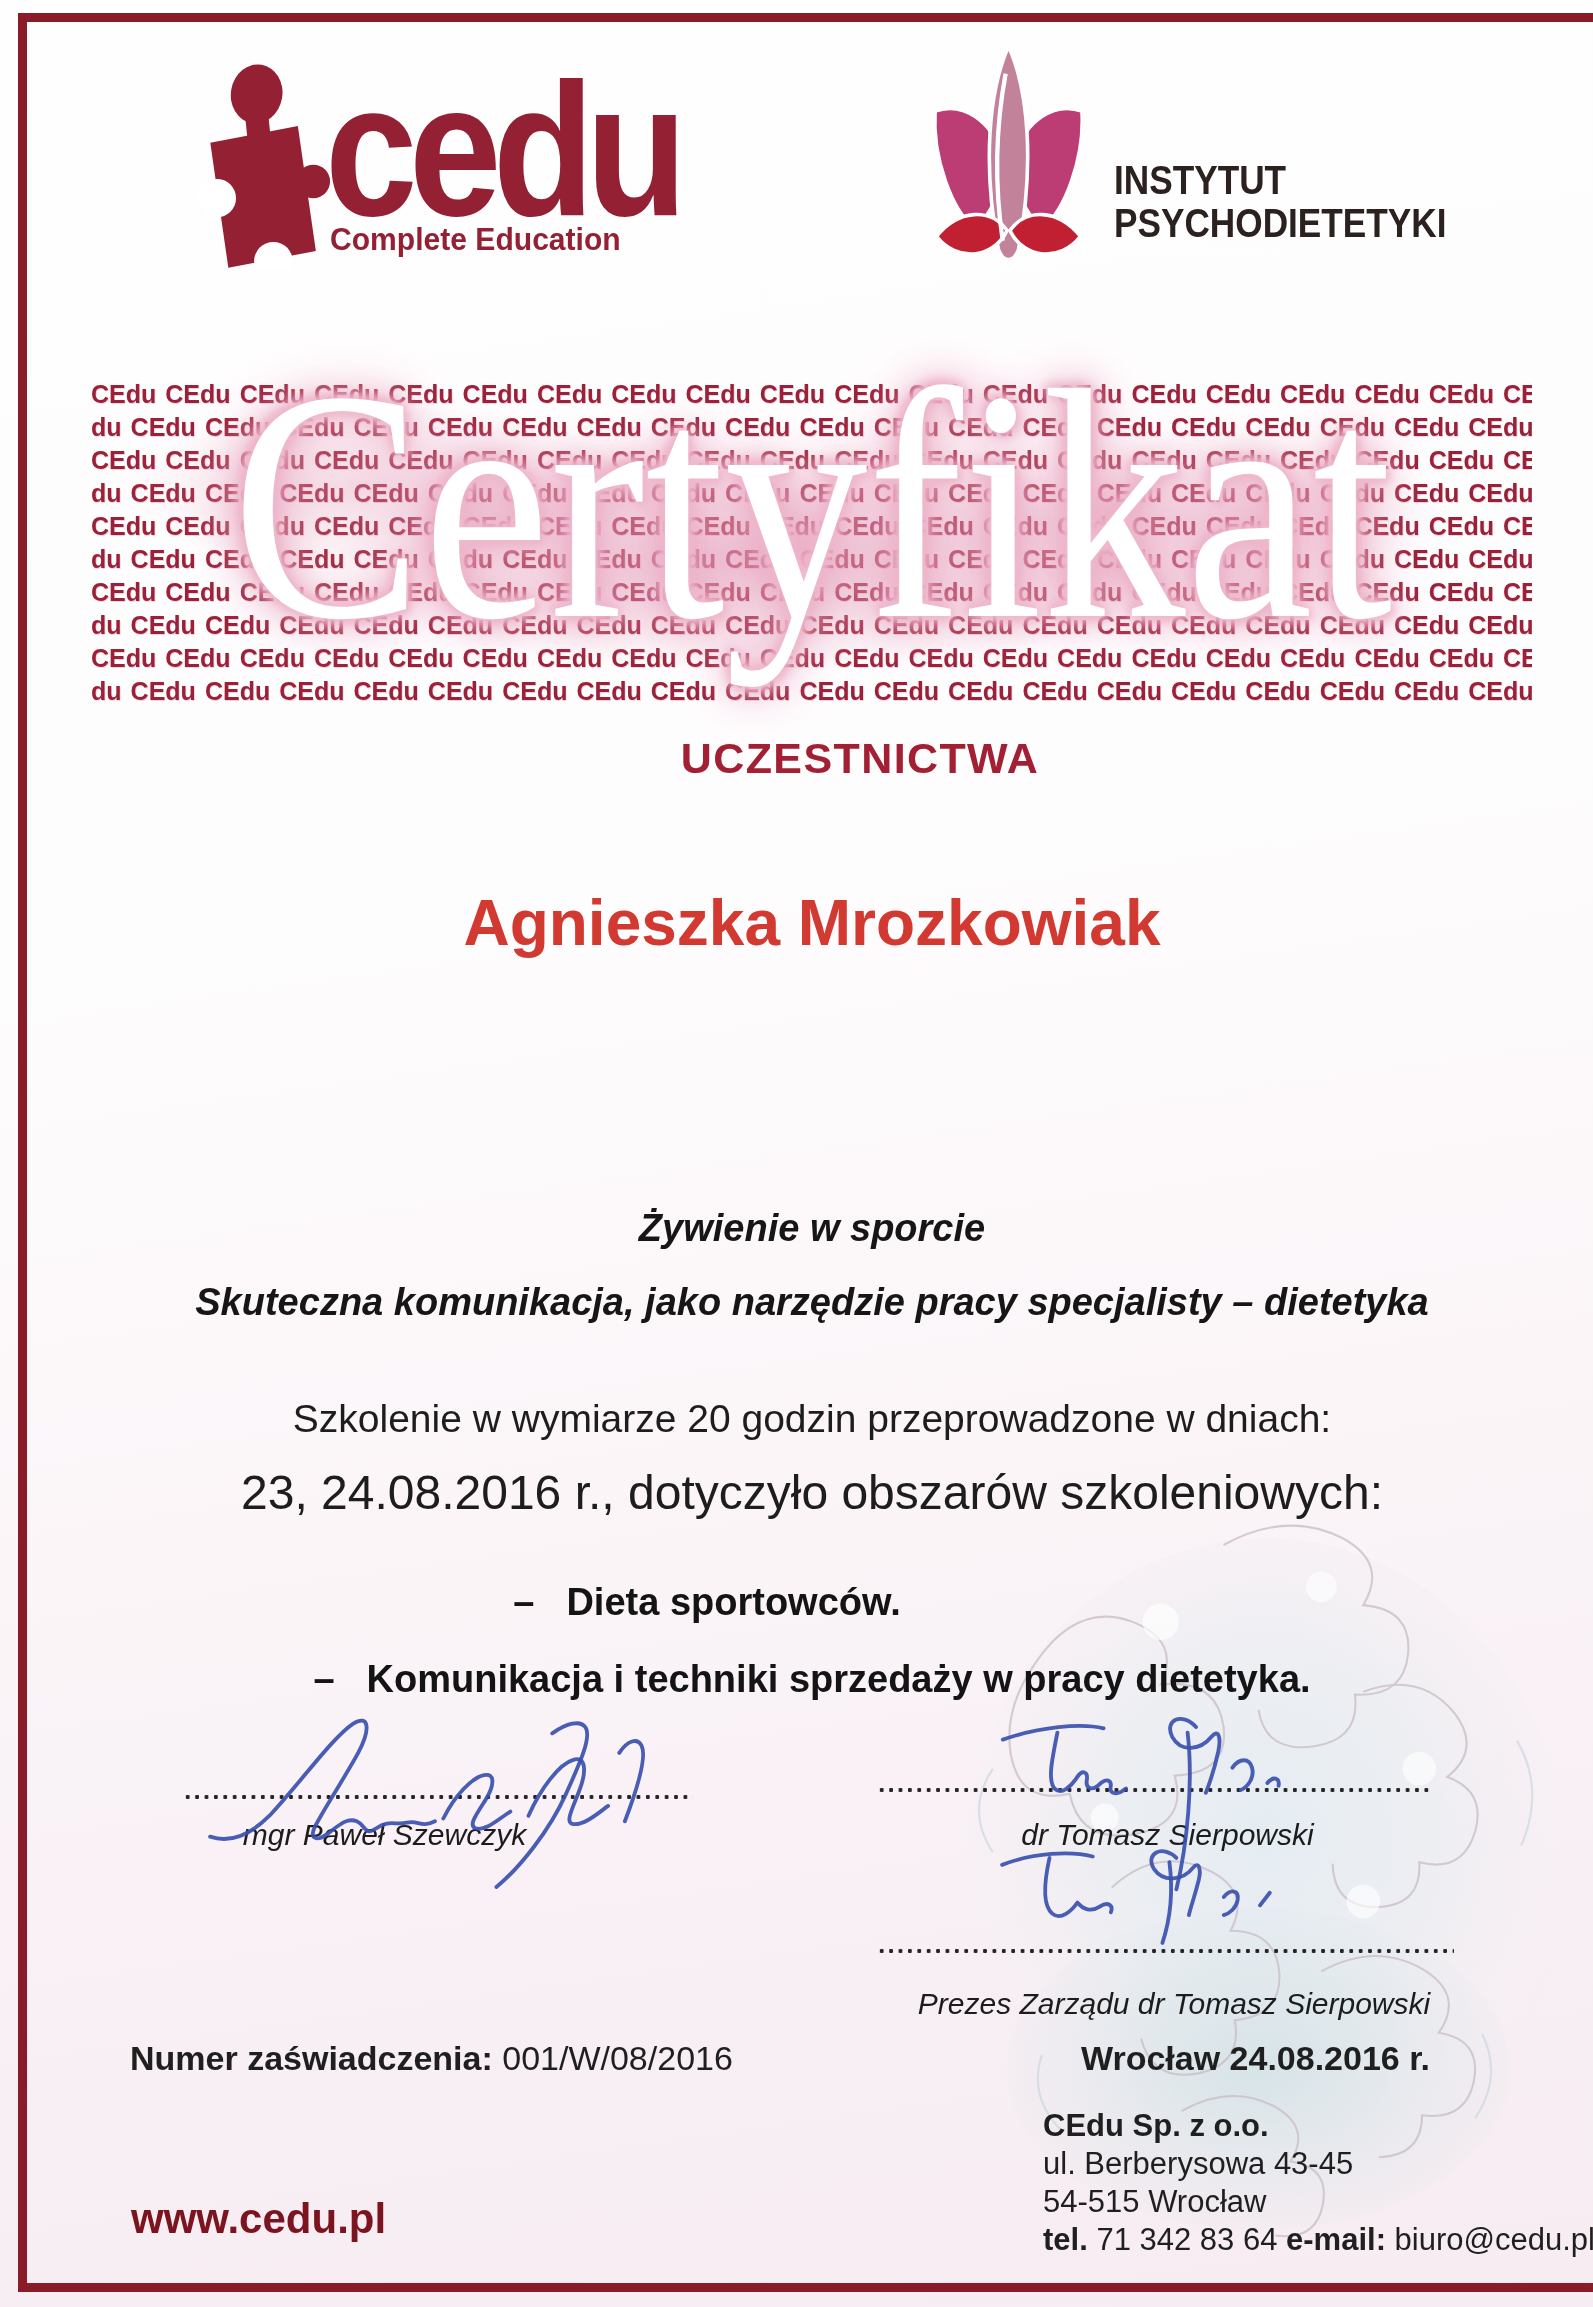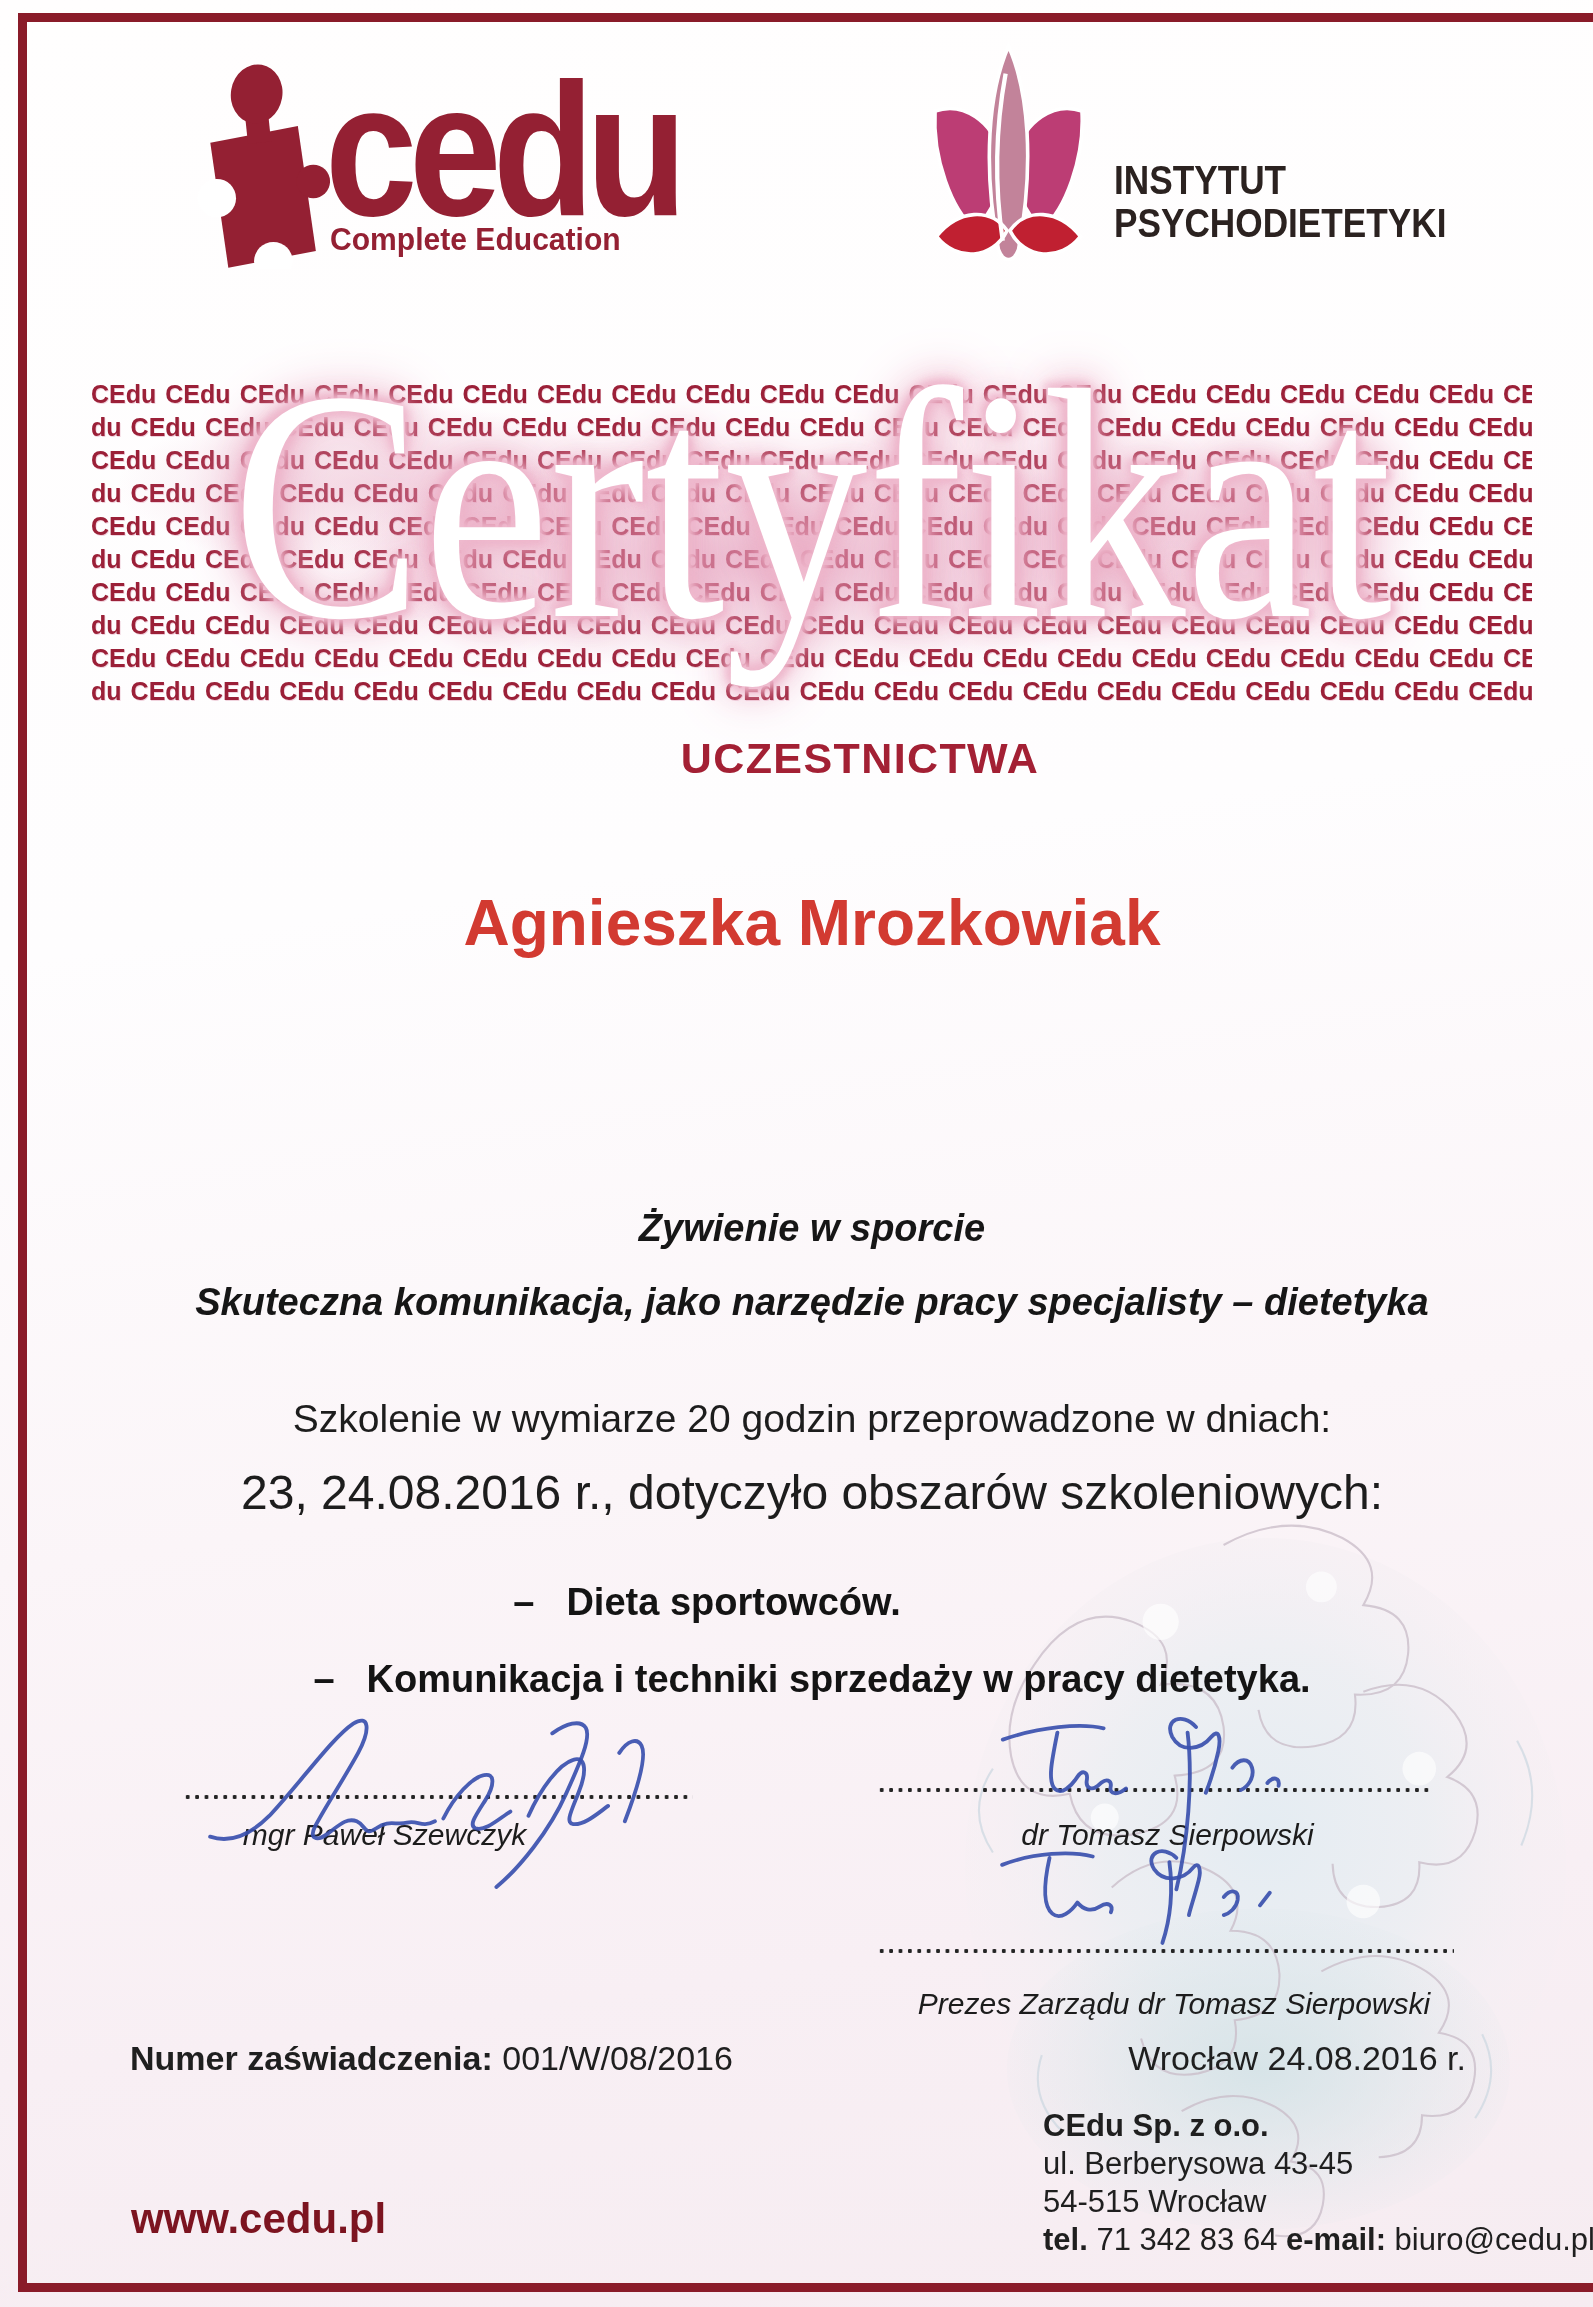--- a/index.html
+++ b/index.html
@@ -95,21 +95,21 @@
   .caption{
     position:absolute;z-index:6;text-align:center;
     font-size:30px;font-style:italic;color:#1c1c1c;white-space:nowrap;
   }
   .cap-left{left:119px;top:1818px;width:531px;}
   .cap-right1{left:902px;top:1818px;width:531px;}
   .cap-right2{left:884px;top:1987px;width:580px;}
   
   .cert-number{position:absolute;left:130px;top:2039px;font-size:34px;white-space:nowrap;}
   .cert-number .lbl{font-weight:bold;}
-  .place-date{position:absolute;left:1077px;top:2039px;width:353px;text-align:right;font-size:34px;font-weight:normal;white-space:nowrap;margin-left:36px;}
+  .place-date{position:absolute;left:1077px;top:2039px;width:353px;text-align:right;font-size:34px;font-weight:bold;white-space:nowrap;}
   .address{position:absolute;left:1043px;top:2107px;font-size:31px;line-height:38px;white-space:nowrap;}
   .address .b{font-weight:bold;}
   .website{position:absolute;left:131px;top:2195px;font-size:42px;font-weight:bold;color:#7c1420;}
   
   .globe{position:absolute;left:930px;top:1440px;width:650px;height:846px;z-index:0;}
 </style>
 </head>
 <body>
 
 <div class="page">

